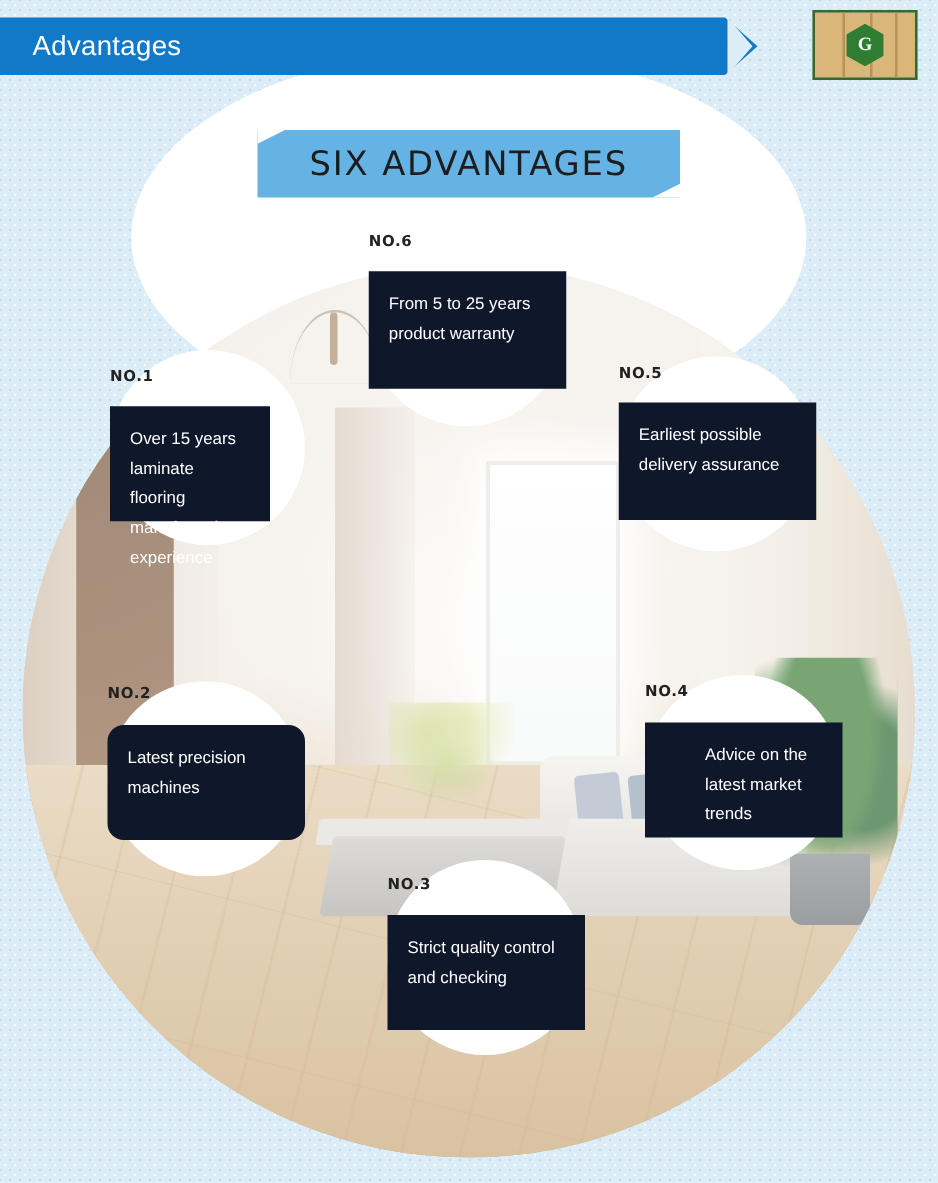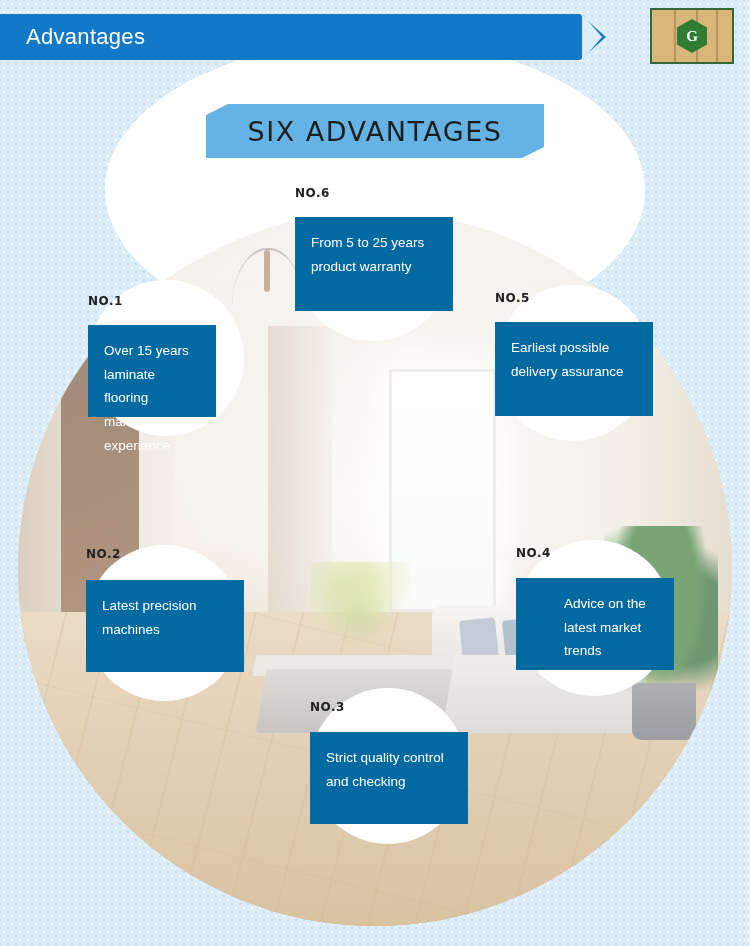--- a/index.html
+++ b/index.html
@@ -375,21 +375,21 @@
     font-weight: bold;
     color: #222222;
     font-family: "DejaVu Sans", sans-serif;
     letter-spacing: 0.5px;
     z-index: 7;
   }
   .item-box {
     position: absolute;
     width: 156px;
     min-height: 92px;
-    background: #0369a1;
+    background: #0f172a;
     color: #ffffff;
     font-size: 13.5px;
     line-height: 1.75;
     padding: 14px 16px;
     box-sizing: border-box;
     z-index: 6;
   }
 
   
   .no1 .item-circle { left: 88px;  top: 280px; }
@@ -402,21 +402,21 @@
   .no6 .item-box    { left: 295px; top: 217px; width: 158px; height: 94px; }
 
   
   .no5 .item-circle { left: 495px; top: 285px; }
   .no5 .item-label  { left: 495px; top: 291px; }
   .no5 .item-box    { left: 495px; top: 322px; width: 158px; height: 94px; }
 
   
   .no2 .item-circle { left: 86px;  top: 545px; }
   .no2 .item-label  { left: 86px;  top: 547px; }
-  .no2 .item-box    { left: 86px;  top: 580px; width: 158px; height: 92px; }
+  .no2 .item-box    { left: 86px;  top: 580px; width: 158px; height: 92px; border-radius: 13px; }
 
   
   .no4 .item-circle { left: 516px; top: 540px; }
   .no4 .item-label  { left: 516px; top: 546px; }
   .no4 .item-box    { left: 516px; top: 578px; width: 158px; height: 92px; padding-left: 48px; }
 
   
   .no3 .item-circle { left: 310px; top: 688px; }
   .no3 .item-label  { left: 310px; top: 700px; }
   .no3 .item-box    { left: 310px; top: 732px; width: 158px; height: 90px; }

